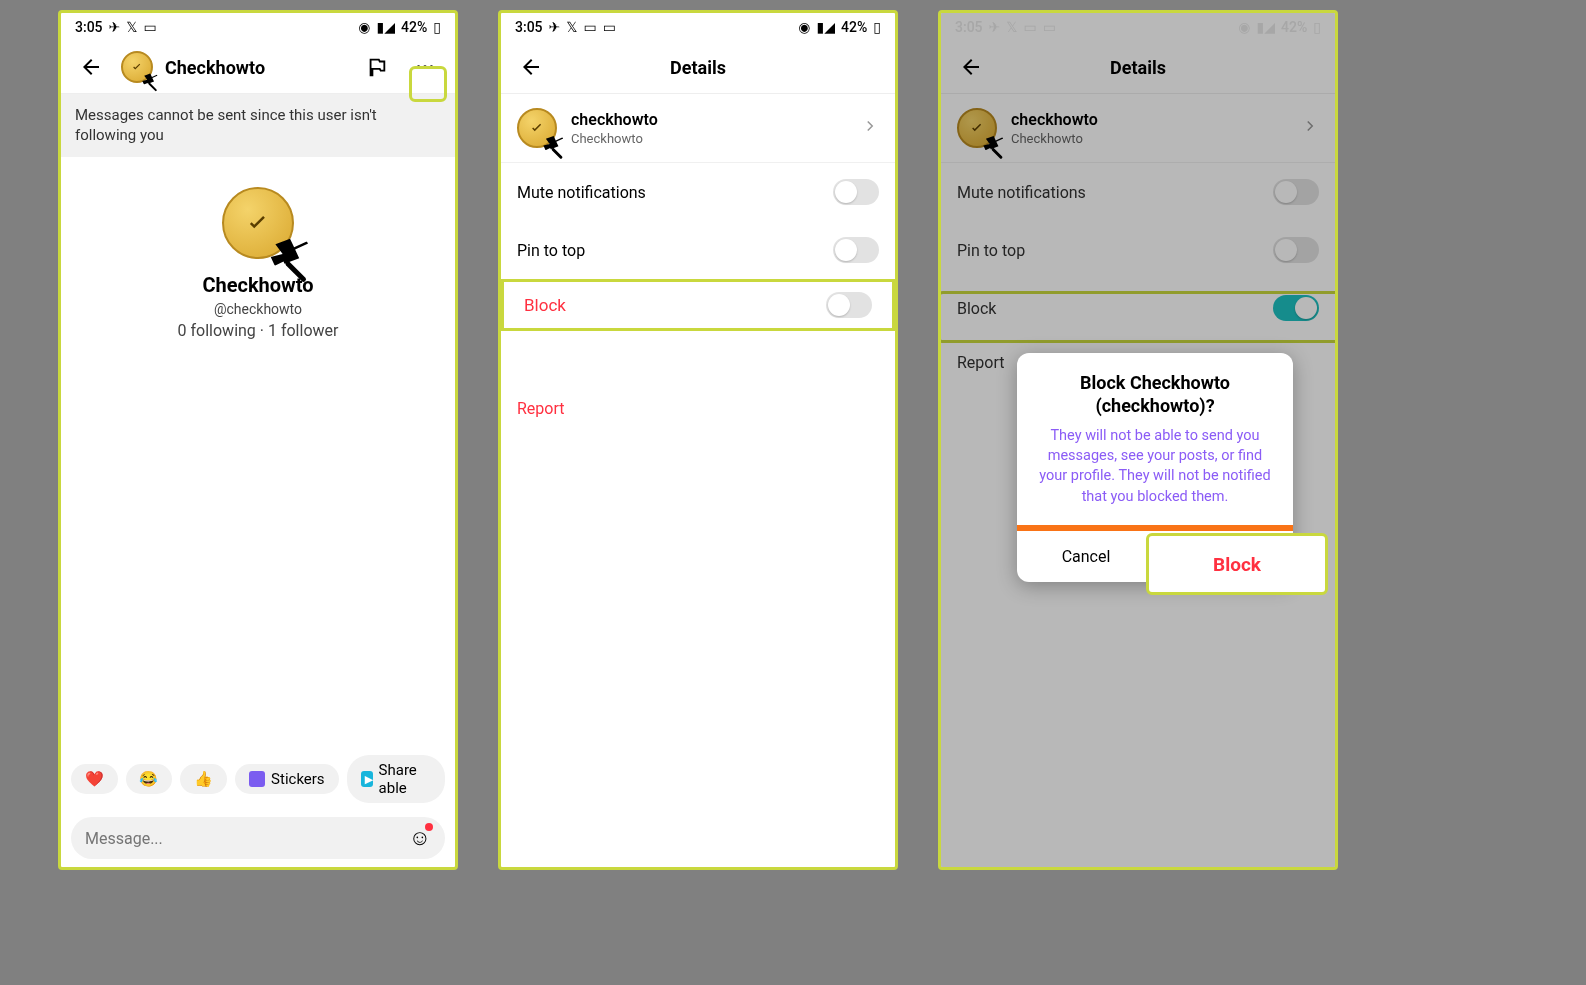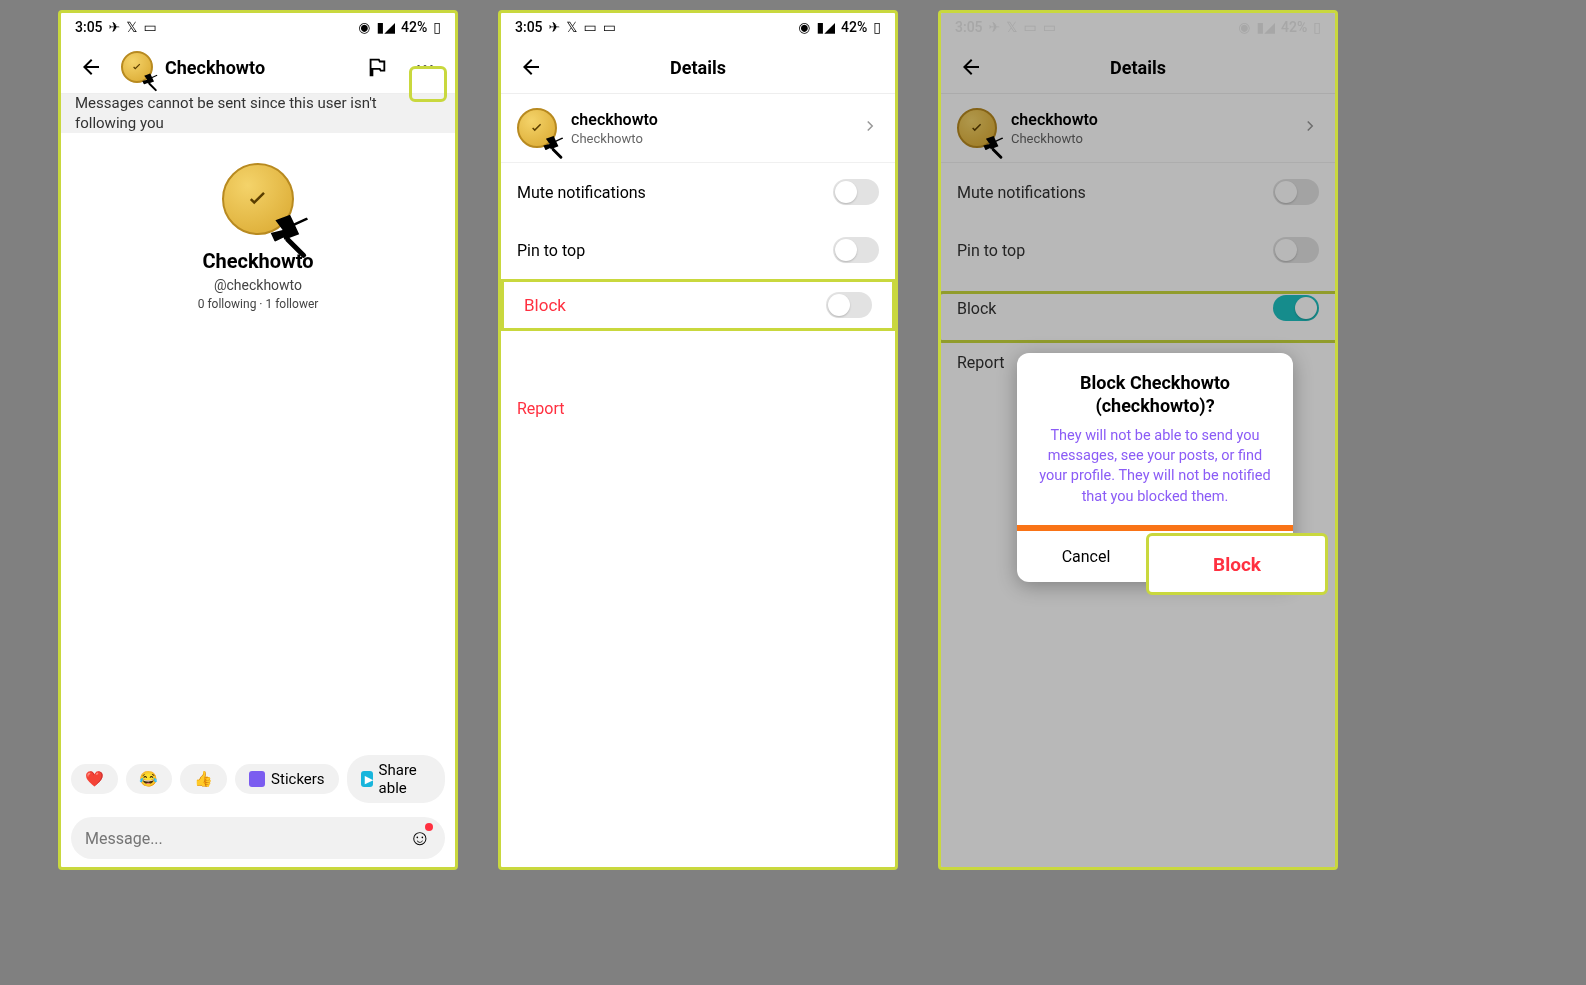--- a/index.html
+++ b/index.html
@@ -14,25 +14,25 @@
 .header-title { font-size: 18px; font-weight: 700; flex: 1; color: #000; }
 .header-title.center { text-align: center; }
 .icon-btn { width: 36px; height: 36px; display: flex; align-items: center; justify-content: center; cursor: pointer; border-radius: 50%; }
 .avatar-sm { width: 32px; height: 32px; }
 .avatar-md { width: 40px; height: 40px; }
 .avatar-lg { width: 72px; height: 72px; }
 .avatar { border-radius: 50%; display: flex; align-items: center; justify-content: center; position: relative; }
 .coin { background: radial-gradient(circle at 35% 30%, #f4d36a, #d9a72e); border: 2px solid #b88a20; border-radius: 50%; display: flex; align-items: center; justify-content: center; position: relative; }
 .coin::after { content: ""; position: absolute; right: -18%; bottom: -18%; width: 50%; height: 50%; background: #000; clip-path: polygon(10% 40%, 45% 10%, 65% 30%, 95% 0%, 100% 5%, 70% 35%, 90% 55%, 55% 85%, 50% 80%, 30% 100%, 10% 80%, 40% 60%); transform: rotate(20deg); border-radius: 10%; }
 .coin-handle { position: absolute; right: -25%; bottom: -25%; width: 40%; height: 8%; background: #000; transform: rotate(45deg); border-radius: 4px; }
-.notice { background: #f1f1f1; color: #333; font-size: 15px; padding: 0 14px; line-height: 1.3; }
+.notice { background: #f1f1f1; color: #333; font-size: 15px; padding: 12px 14px; line-height: 1.3; }
 .profile-center { text-align: center; padding: 30px 0 10px; }
 .profile-name { font-size: 20px; font-weight: 700; margin-top: 14px; }
 .profile-handle { font-size: 14px; color: #444; margin-top: 4px; }
-.profile-stats { font-size: 12px; color: #444; margin-top: 4px; }
+.profile-stats { font-size: 16px; color: #444; margin-top: 4px; }
 .profile-avatar-wrap { display: flex; justify-content: center; }
 .reaction-bar { position: absolute; bottom: 56px; left: 0; right: 0; display: flex; gap: 8px; padding: 8px 10px; align-items: center; }
 .react-chip { background: #f1f1f1; border-radius: 22px; padding: 6px 14px; font-size: 15px; display: flex; align-items: center; gap: 6px; }
 .msg-bar { position: absolute; bottom: 8px; left: 10px; right: 10px; display: flex; align-items: center; gap: 10px; background: #f1f1f1; border-radius: 26px; padding: 8px 14px; }
 .msg-input { flex: 1; border: none; background: transparent; font-size: 16px; color: #666; outline: none; }
 .row { display: flex; align-items: center; padding: 14px 16px; gap: 14px; border-bottom: 1px solid #f0f0f0; background: #fff; }
 .row-title { font-size: 16px; font-weight: 600; color: #000; }
 .row-sub { font-size: 13px; color: #666; }
 .row-body { flex: 1; display: flex; flex-direction: column; gap: 2px; }
 .toggle { width: 46px; height: 26px; border-radius: 13px; background: #e2e2e2; position: relative; cursor: pointer; }

